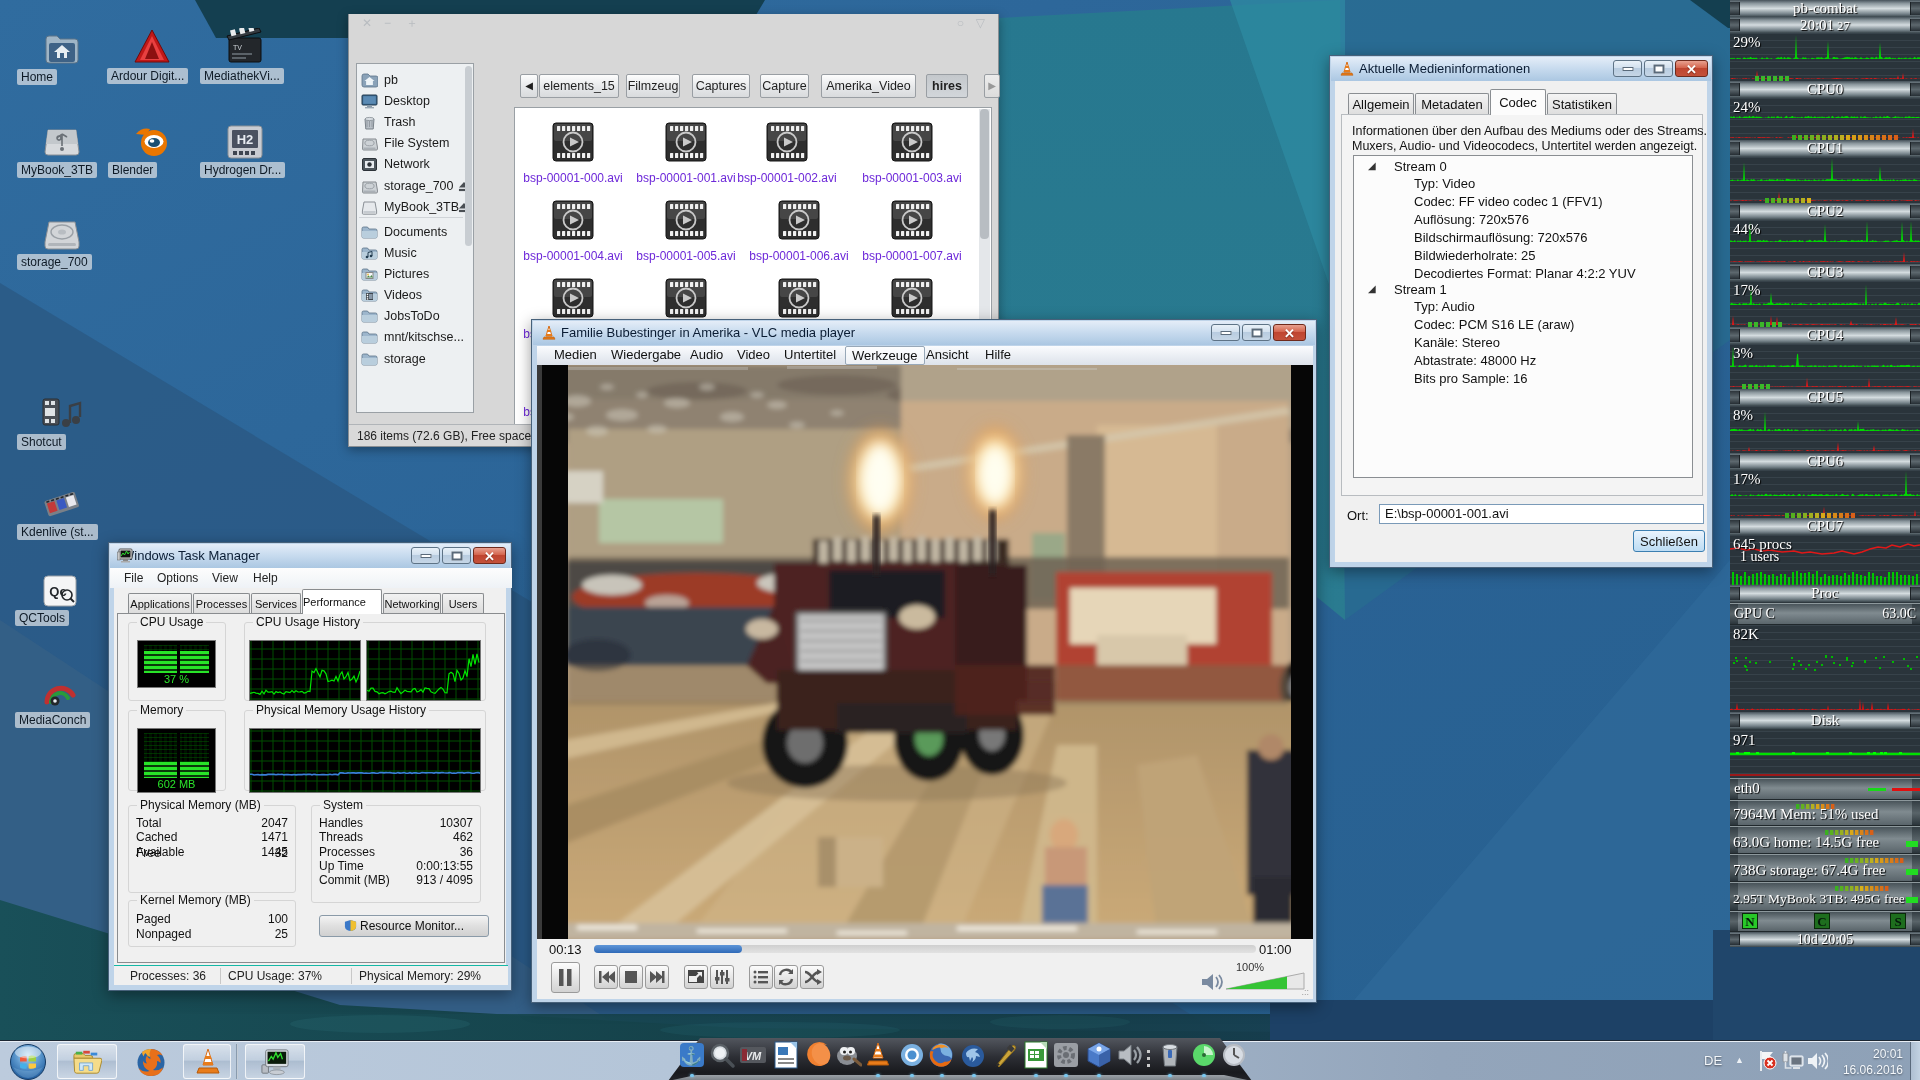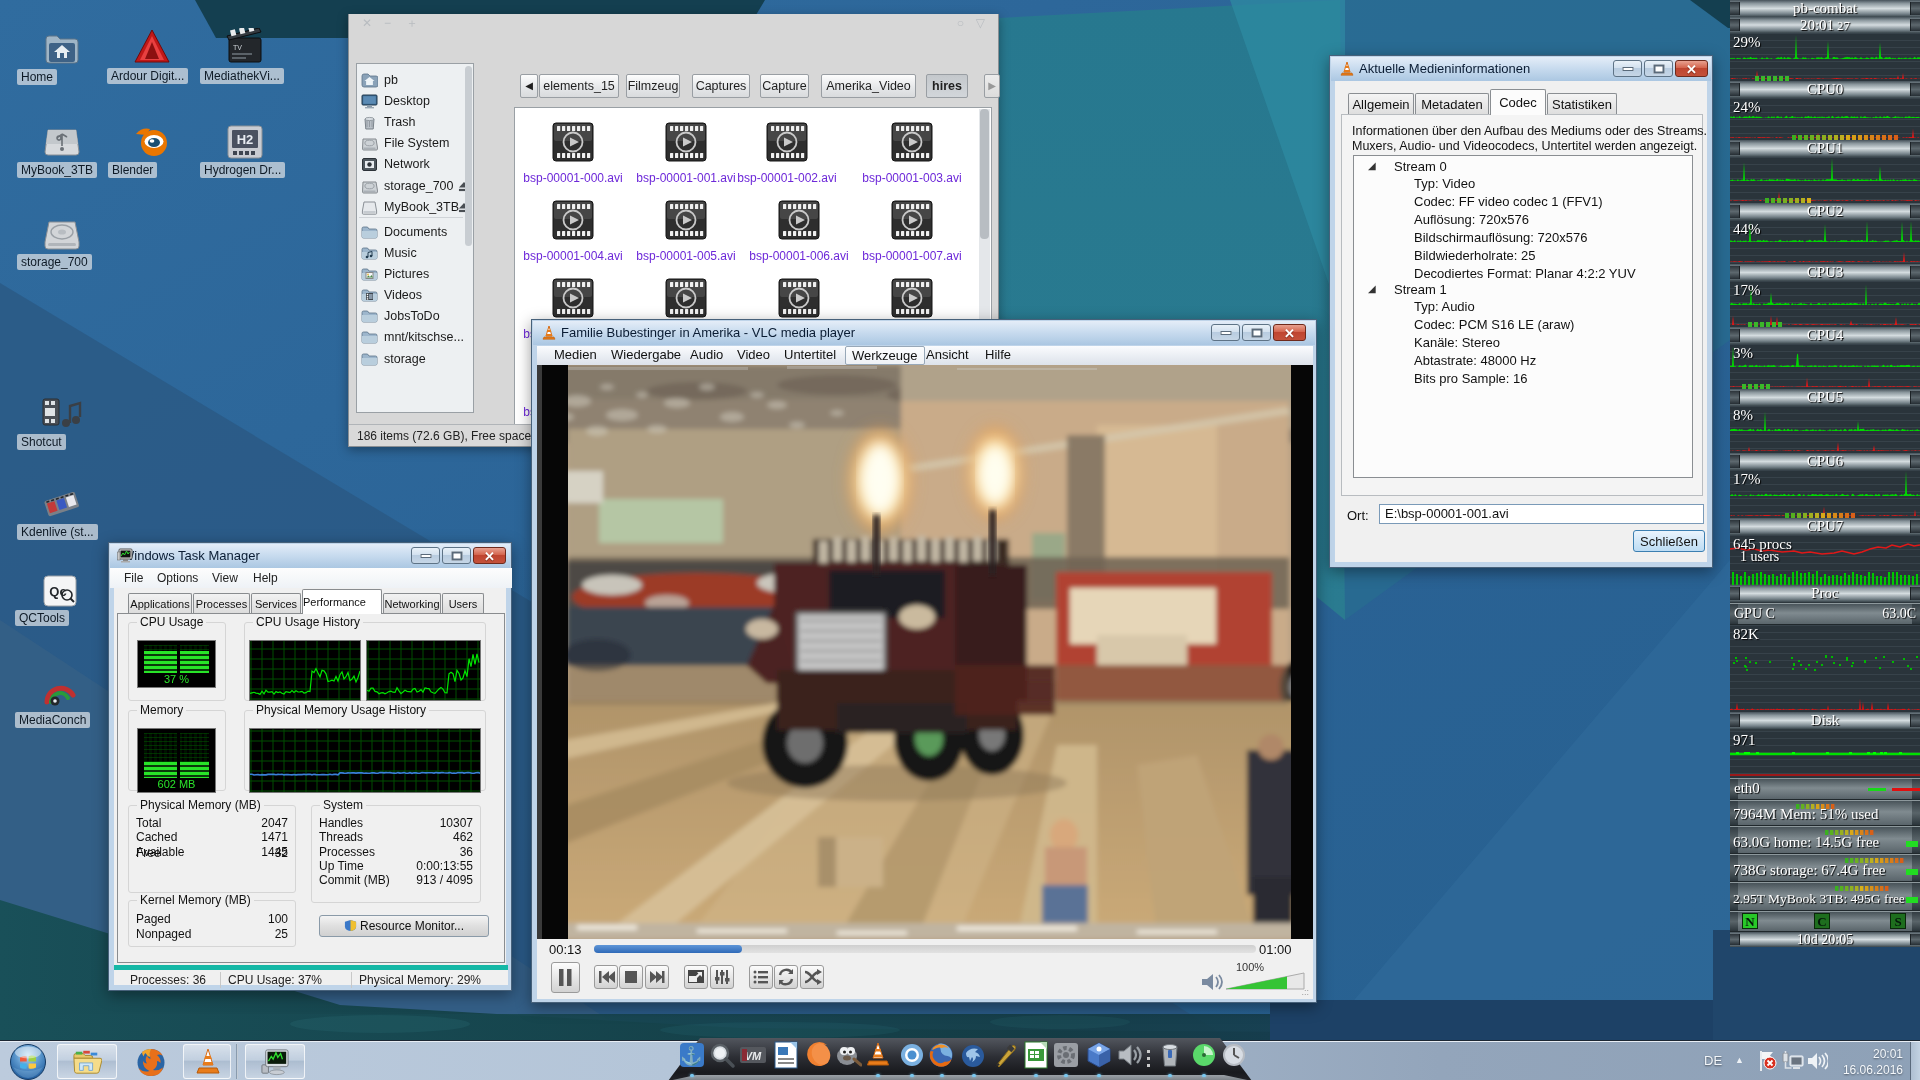--- a/index.html
+++ b/index.html
@@ -1119,21 +1119,21 @@
       </div>
 <div class="tmrow" style="left:205px;top:228px;width:154px">Handles<b>10307</b></div>
 <div class="tmrow" style="left:205px;top:242px;width:154px">Threads<b>462</b></div>
 <div class="tmrow" style="left:205px;top:257px;width:154px">Processes<b>36</b></div>
 <div class="tmrow" style="left:205px;top:271px;width:154px">Up Time<b>0:00:13:55</b></div>
 <div class="tmrow" style="left:205px;top:285px;width:154px">Commit (MB)<b>913 / 4095</b></div>
 <div class="abs" style="left:205px;top:327px;width:170px;height:22px;border:1px solid #8a9aa8;border-radius:3px;background:linear-gradient(#f4f4f4,#dfdfdf 50%,#d0d0d0);font-size:12px;color:#111;text-align:center;line-height:20px"><svg width="13" height="13" style="vertical-align:-2px;margin-right:3px" viewBox="0 0 14 14">
           <path d="M7 1 L13 3 V8 Q13 12 7 13 Q1 12 1 8 V3 Z" fill="#3a78c8"></path>
           <path d="M7 1 L13 3 V8 Q13 12 7 13 Z" fill="#f0c030"></path>
         </svg>Resource Monitor...</div>
-<div class="abs" style="left:0;bottom:0;width:394px;height:20px;background:#f0f0f0;border-top:5px solid #14b8a6;font-size:12px;color:#222">
+<div class="abs" style="left:0;bottom:0;width:394px;height:20px;background:#f0f0f0;border-top:1px solid #14b8a6;font-size:12px;color:#222">
 <span class="abs" style="left:16px;top:3px">Processes: 36</span>
         <span class="abs" style="left:114px;top:3px">CPU Usage: 37%</span>
         <span class="abs" style="left:245px;top:3px">Physical Memory: 29%</span>
 <div class="abs" style="left:106px;top:2px;width:1px;height:16px;background:#c8c8c8"></div>
         <div class="abs" style="left:237px;top:2px;width:1px;height:16px;background:#c8c8c8"></div>
       </div>
 </div>
 </div>
 <div class="abs" id="gk">
     <div class="gkbar" style="top:0px;height:17px;line-height:17px;font-size:15px">pb-combat</div>

